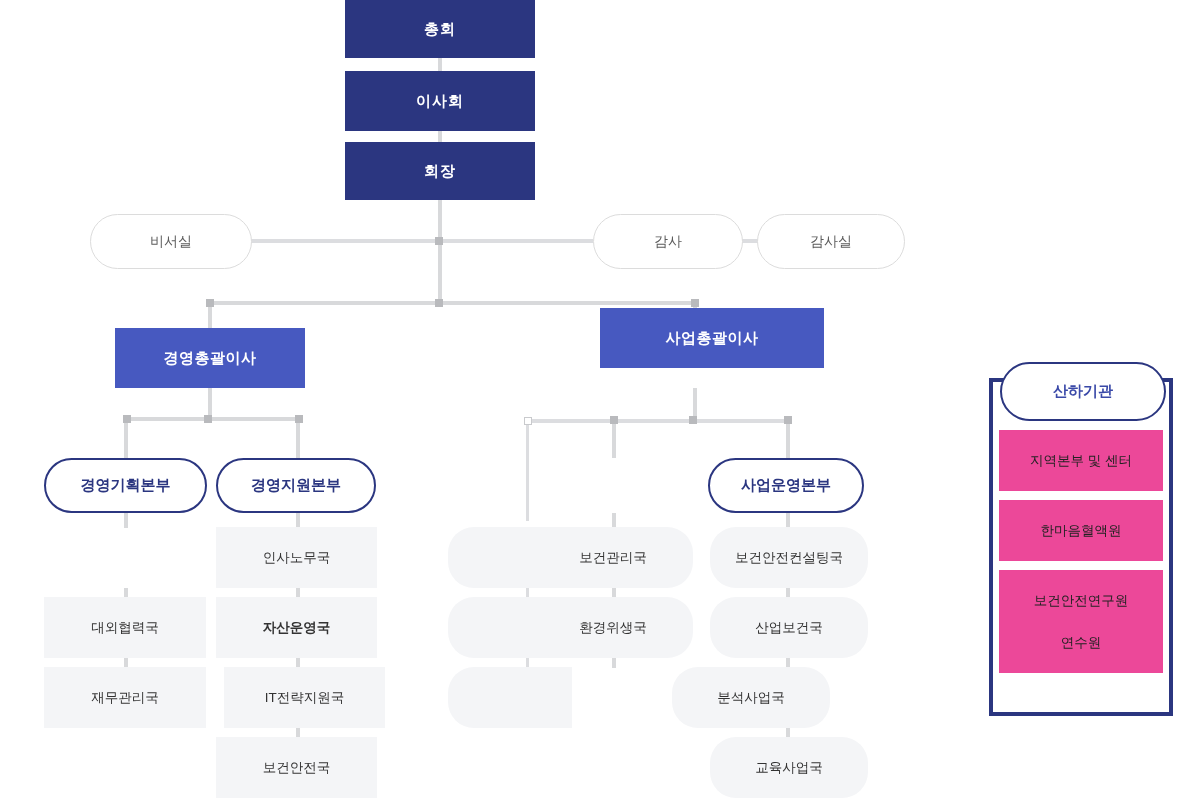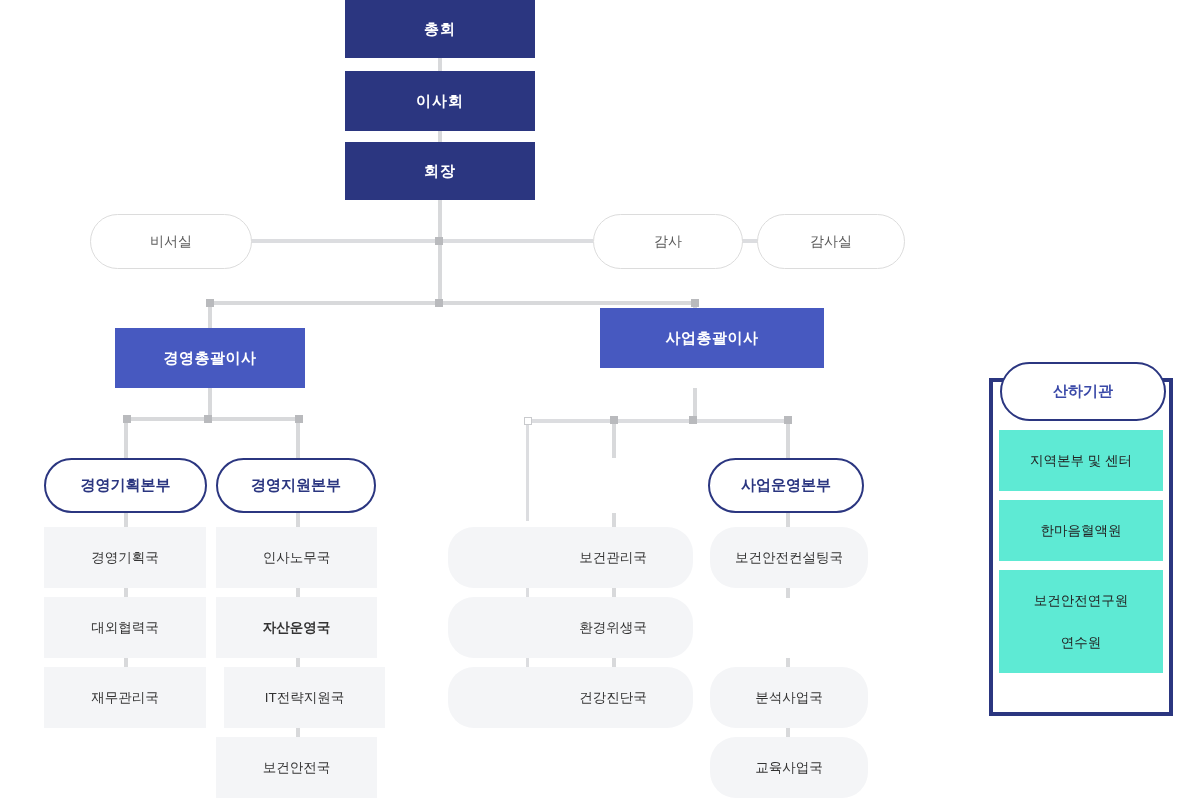--- a/index.html
+++ b/index.html
@@ -38,21 +38,21 @@
   .gray-round{background:#f4f5f7;color:#333333;font-size:13.5px;border-radius:26px;}
   .gray-round-l{background:#f4f5f7;border-radius:26px 0 0 26px;}
   .gray-empty{background:#f4f5f7;}
 
   
   .aff-frame{position:absolute;border:4px solid #2b3680;background:#ffffff;
              box-sizing:border-box;z-index:2;}
   .aff-pill{position:absolute;background:#ffffff;border:2.5px solid #2b3680;
             border-radius:999px;color:#3a49a8;font-weight:bold;font-size:15px;
             display:flex;align-items:center;justify-content:center;z-index:5;}
-  .aff-item{position:absolute;background:#5eead4;color:#222222;font-size:13.5px;
+  .aff-item{position:absolute;background:#ec4899;color:#222222;font-size:13.5px;
             display:flex;align-items:center;justify-content:center;z-index:4;
             box-sizing:border-box;}
 </style>
 </head>
 <body>
 
 <div id="chart">
 
   <div class="box navy" style="left:345px;top:0px;width:190px;height:58px;">총회</div>
 
@@ -107,21 +107,20 @@
   <div class="ln v" style="left:786px;top:421px;height:37px;"></div>
 
   <div class="box pill-navy" style="left:44px;top:458px;width:163px;height:55px;">경영기획본부</div>
 
   <div class="box pill-navy" style="left:216px;top:458px;width:160px;height:55px;">경영지원본부</div>
 
 
   <div class="box pill-navy" style="left:708px;top:458px;width:156px;height:55px;">사업운영본부</div>
 
   <div class="ln v" style="left:124px;top:513px;height:15px;"></div>
-  <div class="box gray" style="left:44px;top:527px;width:162px;height:61px;">경영기획국</div>
 
   <div class="ln v" style="left:124px;top:588px;height:10px;"></div>
   <div class="box gray" style="left:44px;top:597px;width:162px;height:61px;">대외협력국</div>
 
   <div class="ln v" style="left:124px;top:658px;height:10px;"></div>
   <div class="box gray" style="left:44px;top:667px;width:162px;height:61px;">재무관리국</div>
 
   <div class="ln v" style="left:296px;top:513px;height:15px;"></div>
   <div class="box gray" style="left:216px;top:527px;width:161px;height:61px;">인사노무국</div>
 
@@ -140,29 +139,29 @@
   <div class="ln v thin" style="left:526px;top:658px;height:10px;width:3px;"></div>
   <div class="box gray-empty gray-round-l" style="left:448px;top:667px;width:124px;height:61px;"></div>
 
   <div class="ln v" style="left:612px;top:513px;height:15px;"></div>
   <div class="box gray-round" style="left:533px;top:527px;width:160px;height:61px;">보건관리국</div>
 
   <div class="ln v" style="left:612px;top:588px;height:10px;"></div>
   <div class="box gray-round" style="left:533px;top:597px;width:160px;height:61px;">환경위생국</div>
 
   <div class="ln v" style="left:612px;top:658px;height:10px;"></div>
-  <div class="box gray-round" style="left:533px;top:667px;width:160px;height:61px;">건강진단국</div>
 
   <div class="ln v" style="left:786px;top:513px;height:15px;"></div>
   <div class="box gray-round" style="left:710px;top:527px;width:158px;height:61px;">보건안전컨설팅국</div>
 
   <div class="ln v" style="left:786px;top:588px;height:10px;"></div>
+  <div class="box gray-round" style="left:710px;top:597px;width:158px;height:61px;">산업보건국</div>
 
   <div class="ln v" style="left:786px;top:658px;height:10px;"></div>
-  <div class="box gray-round" style="left:710px;top:667px;width:158px;height:61px;">분석사업국</div>
+  <div class="box gray-round" style="left:672px;top:667px;width:158px;height:61px;">분석사업국</div>
 
   <div class="ln v" style="left:786px;top:728px;height:10px;"></div>
   <div class="box gray-round" style="left:710px;top:737px;width:158px;height:61px;font-family:Liberation Serif, serif;">교육사업국</div>
 
   <div class="aff-frame" style="left:989px;top:378px;width:184px;height:338px;"></div>
 
   <div class="aff-pill" style="left:1000px;top:362px;width:162px;height:55px;">산하기관</div>
 
   <div class="aff-item" style="left:999px;top:430px;width:164px;height:61px;">지역본부 및 센터</div>
 

